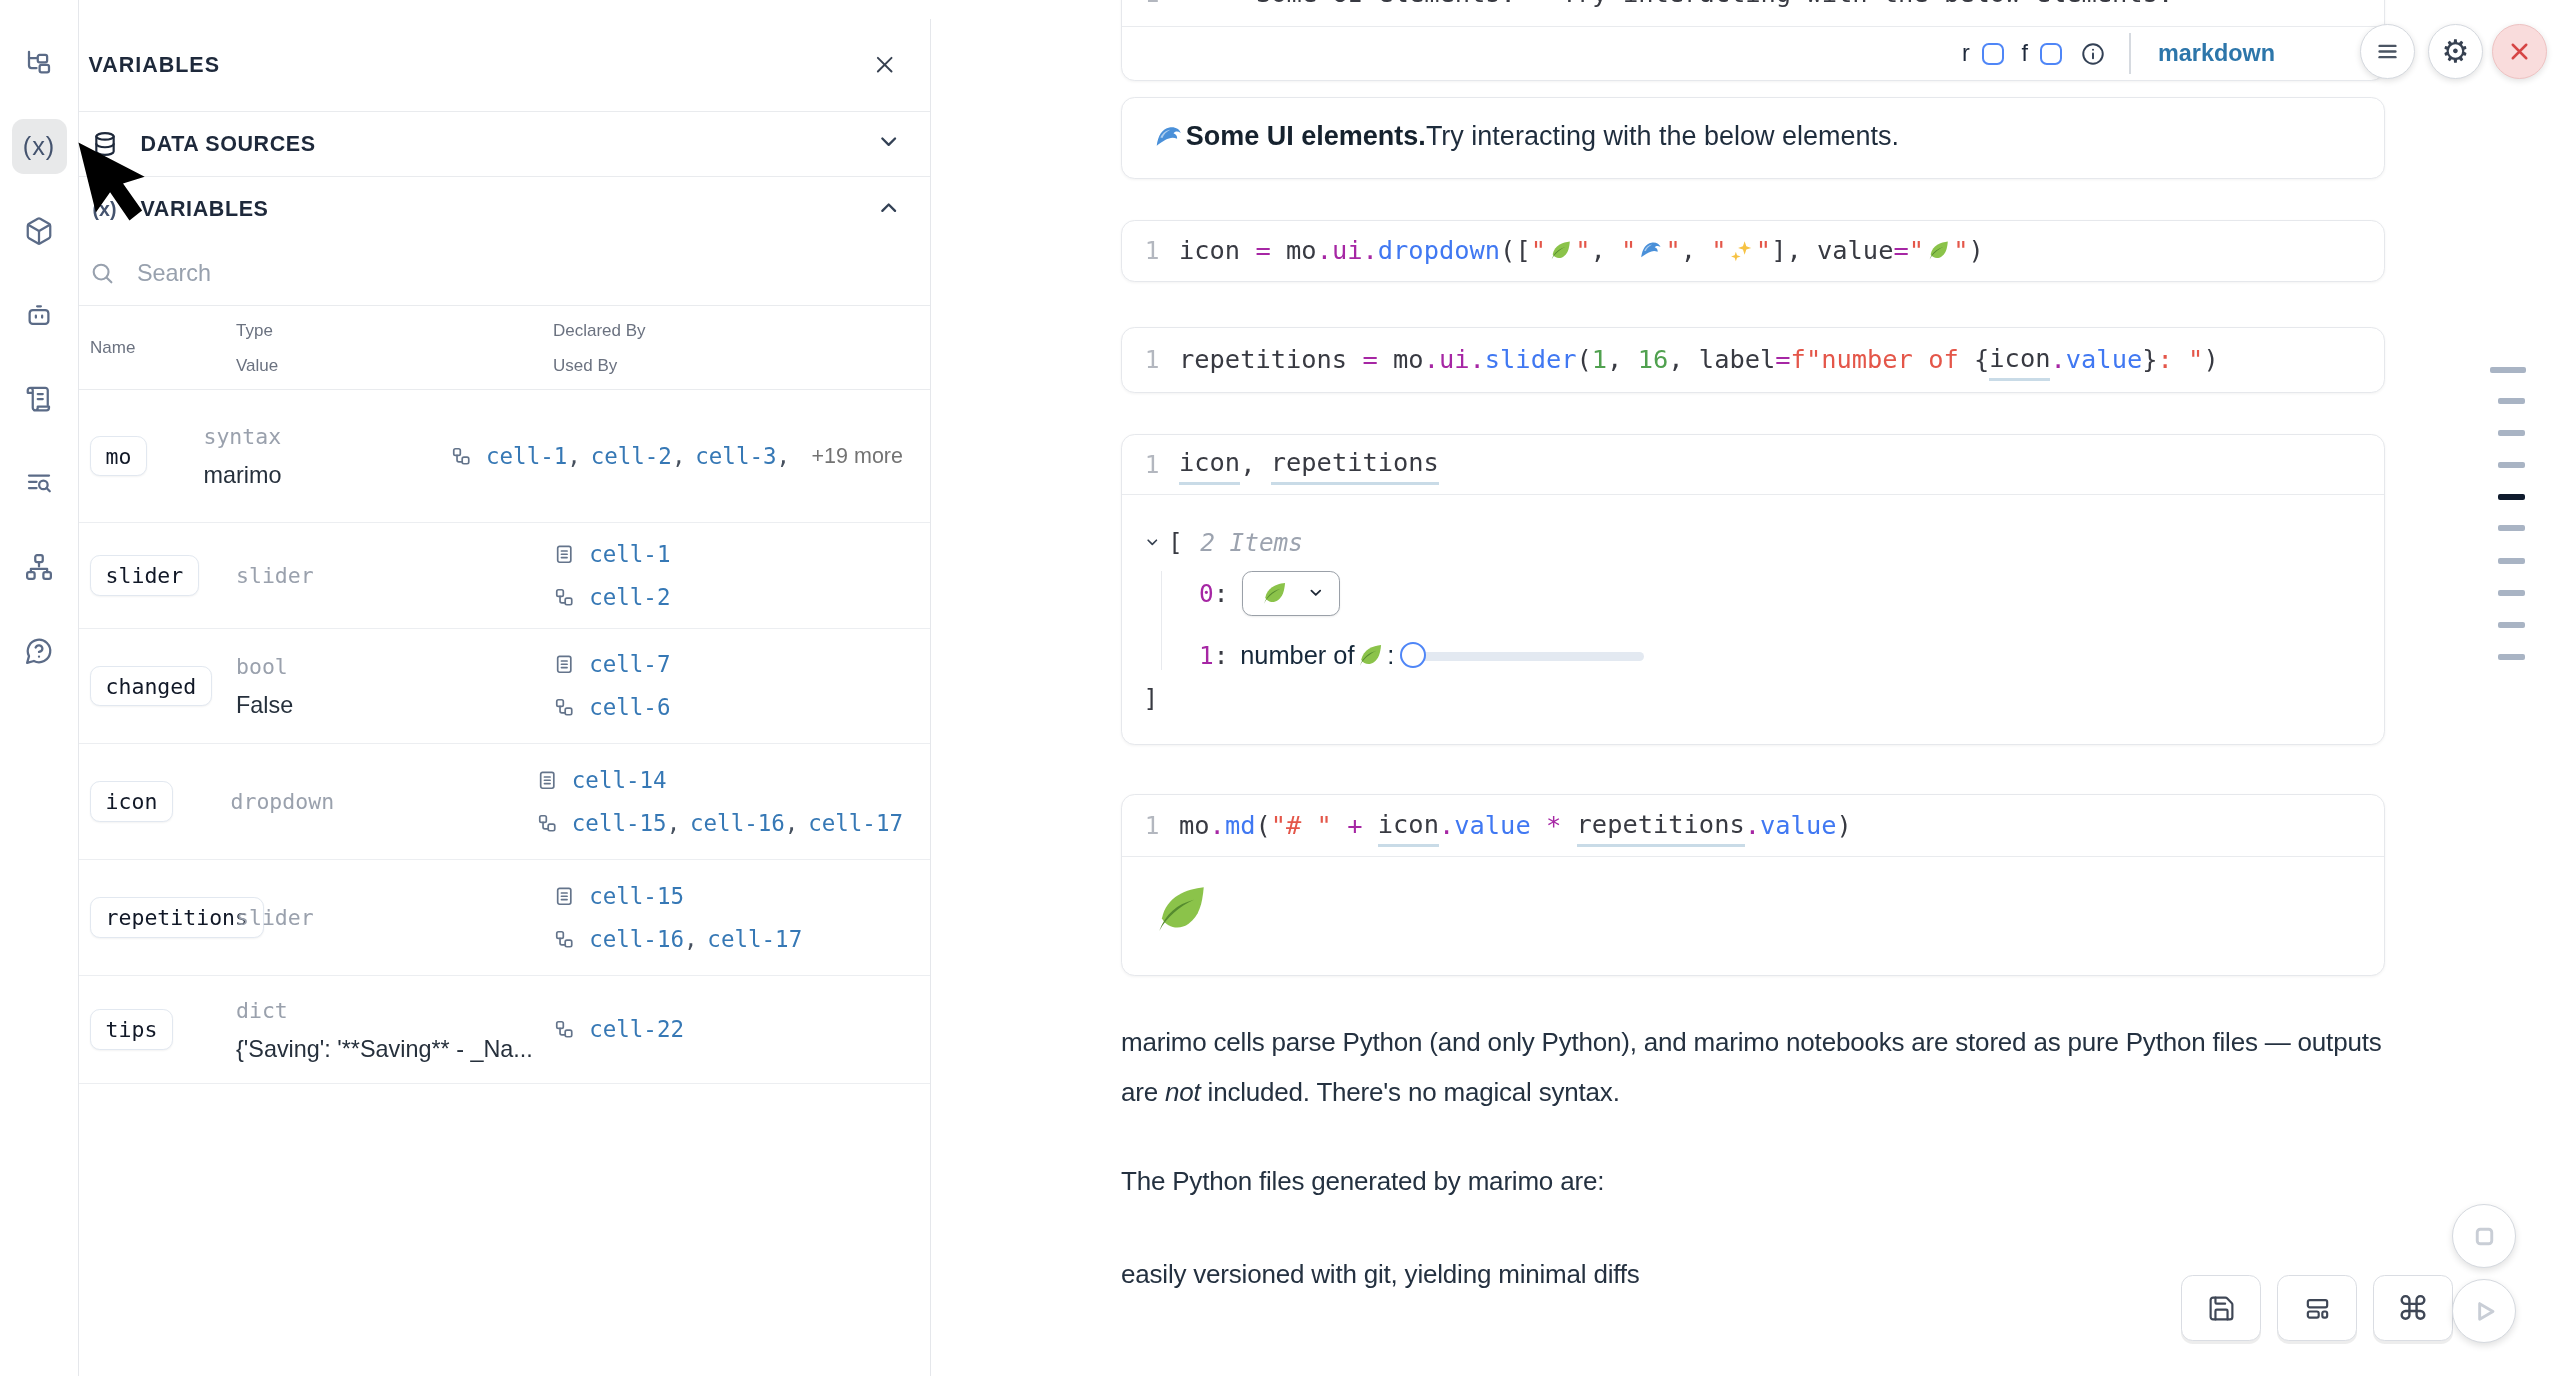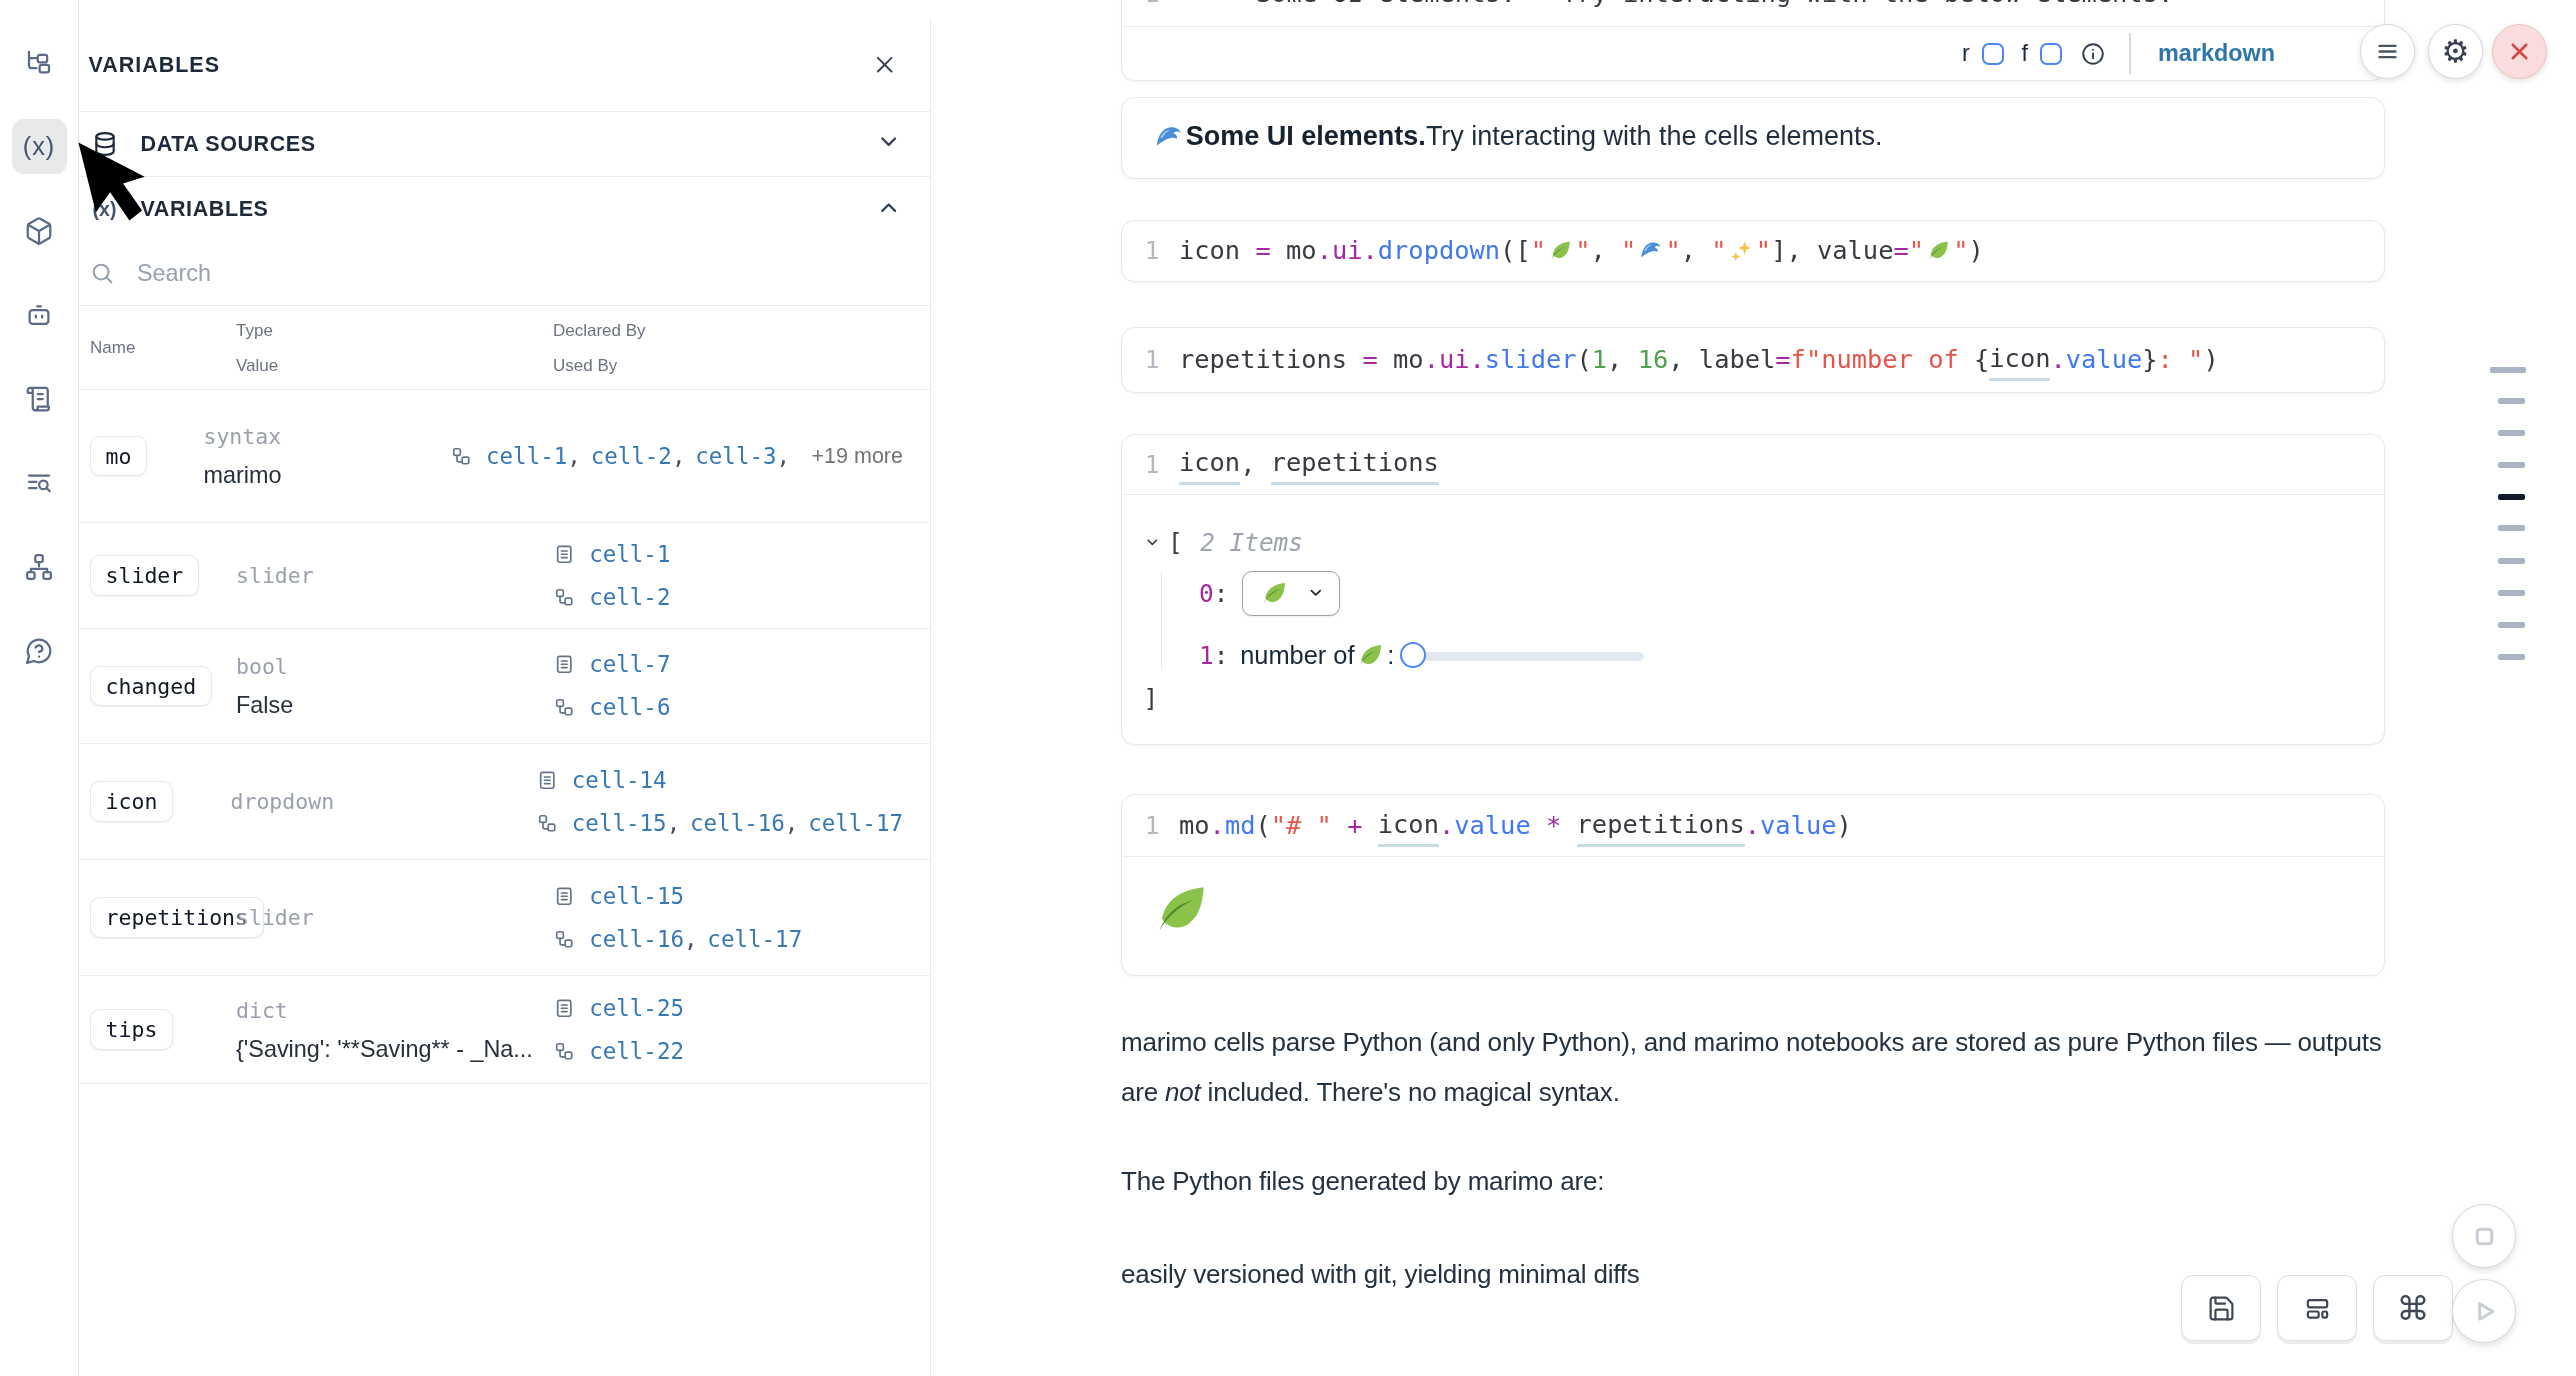--- a/index.html
+++ b/index.html
@@ -418,29 +418,20 @@
         </div>
         <div class="vrow" style="min-height: 108px;">
           <div class="vrow-name"><span class="vbadge">tips</span></div>
           <div class="vrow-typeval">
             <div class="vtype">dict</div>
             <div class="vvalue">{'Saving': '**Saving** - _Na...</div>
           </div>
           <div class="vrow-cells">
             <div class="vline">
               <svg viewBox="0 0 24 24">
-                <rect x="5" y="3.5" width="14" height="17" rx="2"></rect>
-                <path d="M9 8.5h6"></path>
-                <path d="M9 12h6"></path>
-                <path d="M9 15.5h6"></path>
-              </svg>
-              <a class="cell-link">cell-25</a>
-            </div>
-            <div class="vline">
-              <svg viewBox="0 0 24 24">
                 <rect x="4" y="4" width="7" height="7" rx="1.8"></rect>
                 <path d="M7.5 11v5a2 2 0 0 0 2 2h3.5"></path>
                 <rect x="13" y="13" width="7" height="7" rx="1.8"></rect>
               </svg>
               <a class="cell-link">cell-22</a>
             </div>
           </div>
         </div>
       </div>
   </section>
@@ -477,21 +468,21 @@
       <div class="cellbox" style="margin-top:15.6px;">
         <div class="md-output">
             <span class="emoji" style="height: 29px; width: 29px;">
               <svg viewBox="0 0 32 32">
                 <path fill="#4a90d9" d="M3 25C4.5 14 9 6.5 17 5c6-1.1 11 1.5 12.5 6-3-2.2-6.2-2-8 .2 3 1 4.3 3.2 4 6.3-7.5-3.4-13.5 1.5-22.5 7.5z"></path>
                 <path fill="#ffffff" opacity=".55" d="M7 16c2.5-5 7-8.2 11-8.5-4.5 2.6-7.3 5-8.6 9z"></path>
               </svg>
             </span>
             <span> </span>
             <span class="bold">Some UI elements.</span>
-            <span> Try interacting with the cells elements.</span>
+            <span> Try interacting with the below elements.</span>
           </div>
       </div>
 
       <div class="cellbox" style="margin-top:41px;">
         <div class="code-row">
           <span class="lineno">1</span>
           <span class="code-line"><span>icon</span><span> </span><span class="tok-op">=</span><span> </span><span>mo</span><span class="tok-op">.</span><span class="tok-prop">ui</span><span class="tok-op">.</span><span class="tok-fn">dropdown</span><span>([</span><span class="tok-str">"</span><span class="emoji" style="height: 23.4px; width: 23.4px;"><svg viewBox="0 0 32 32">
                   <path fill="#8bc34a" d="M5 21C7.5 8.5 19 4.5 28.5 3.5 27.6 13 26 19.5 20 24c-5 3.7-12 2.5-15-3z"></path>
                   <path fill="#558b2f" d="M3.5 28c4.5-8 11-13.5 19.5-17.5C13.5 13 7 18.5 3.5 28z"></path>
                 </svg></span><span class="tok-str">"</span><span>, </span><span class="tok-str">"</span><span class="emoji" style="height: 23.4px; width: 23.4px;"><svg viewBox="0 0 32 32">

